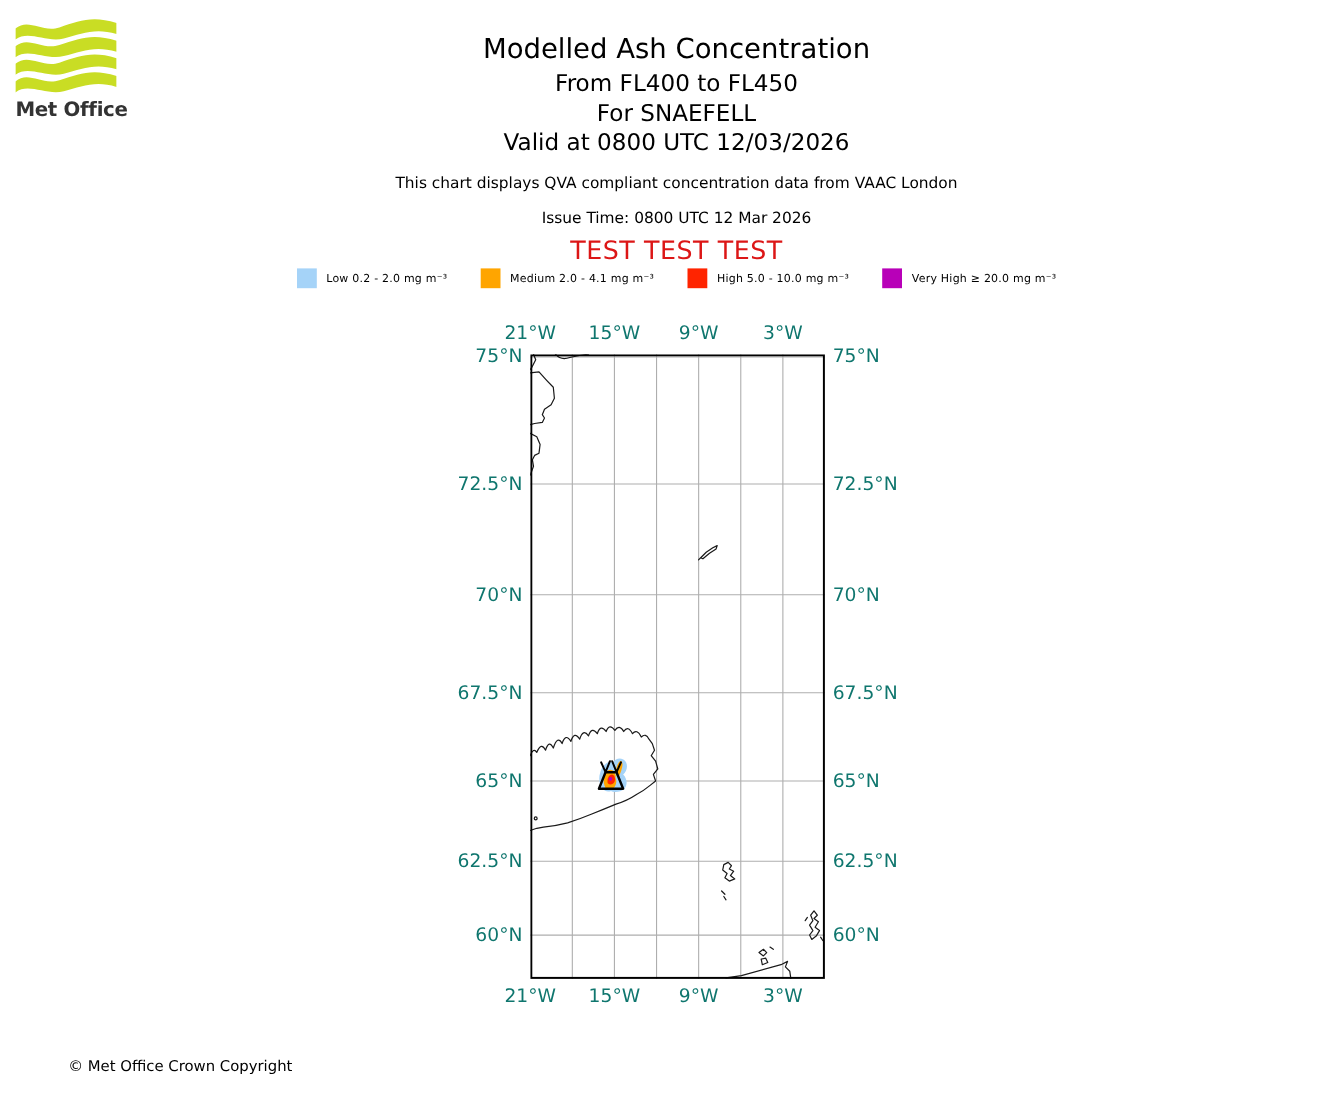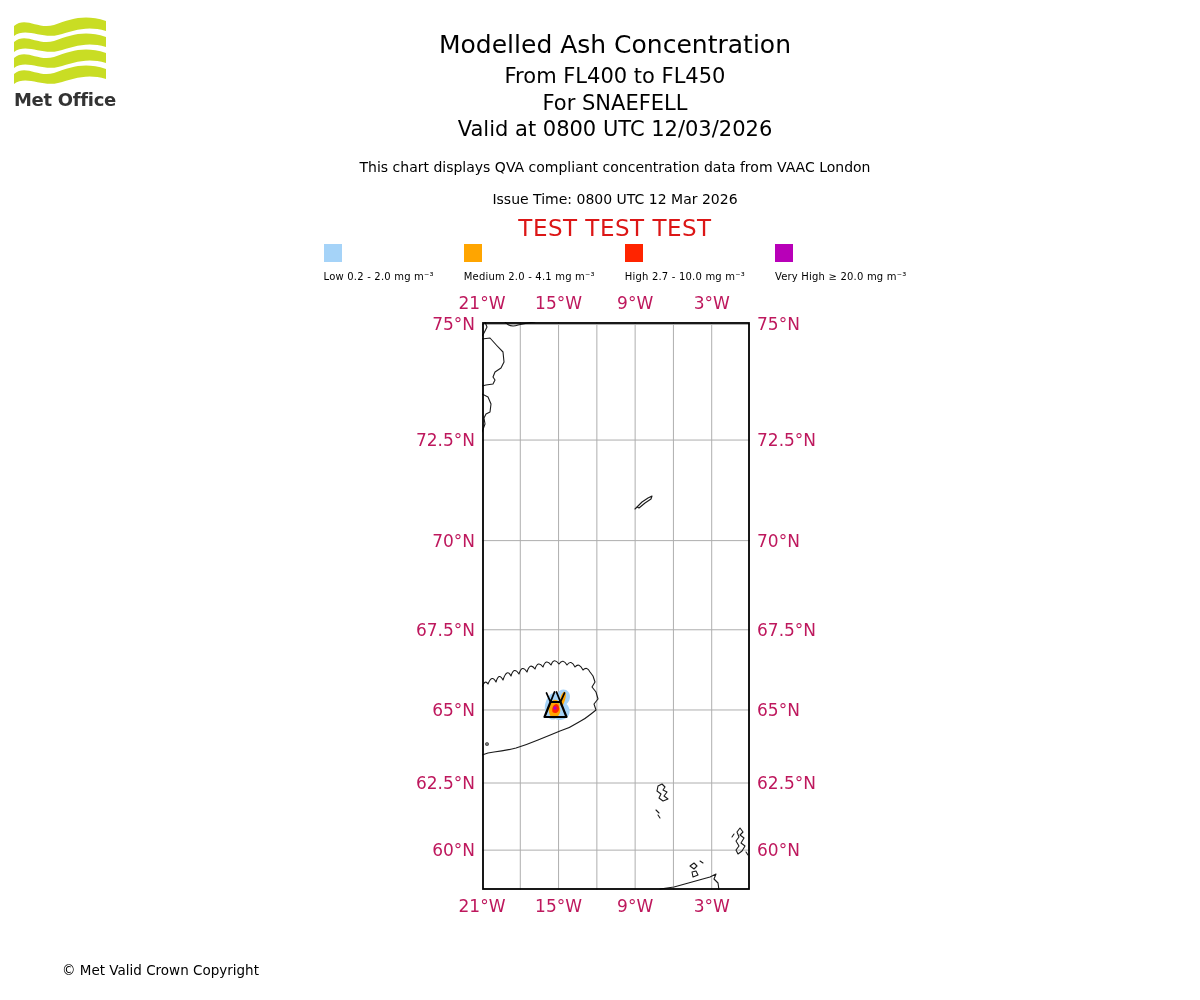--- a/index.html
+++ b/index.html
@@ -12,36 +12,36 @@
   .sub1{top:64px;font-size:21px;line-height:24px;}
   .sub2{top:91px;font-size:21px;line-height:24px;}
   .sub3{top:117px;font-size:21px;line-height:24px;}
   .note{top:159px;font-size:14px;line-height:16px;}
   .issue{top:191px;font-size:14px;line-height:16px;}
   .test-banner{top:215px;font-size:23px;line-height:26px;color:#dc1616;letter-spacing:.5px;}
 
   
   .legend{position:absolute;top:244px;left:15px;width:1200px;display:flex;
           justify-content:center;align-items:center;gap:30px;}
-  .legend-item{display:flex;align-items:flex-start;gap:9px;flex-direction:column;}
+  .legend-item{display:flex;align-items:center;gap:9px;}
   .swatch{width:18px;height:18px;display:inline-block;flex:none;}
   .legend-label{font-size:10px;letter-spacing:.2px;color:#000;white-space:nowrap;}
 
   
   .map{position:absolute;left:482px;top:322px;width:268px;height:568px;}
   .map svg{display:block;}
   .frame{fill:none;stroke:#000;stroke-width:1.8;}
   .gridline{stroke:#aeaeae;stroke-width:1;}
   .coast path,.coast circle{fill:none;stroke:#1a1a1a;stroke-width:1.1;
           stroke-linejoin:round;stroke-linecap:round;}
   .volcano path{fill:none;stroke:#000;stroke-linecap:round;stroke-linejoin:round;}
   .volcano .cone{stroke-width:2.2;}
   .volcano .horns{stroke-width:1.8;}
 
-  .tick-label{position:absolute;font-size:17px;line-height:20px;color:#be185d;white-space:nowrap;}
+  .tick-label{position:absolute;font-size:17px;line-height:20px;color:#0f766e;white-space:nowrap;}
 
   .copyright{position:absolute;left:62px;top:962px;font-size:13.5px;color:#000;}
 
   
   .logo{position:absolute;left:14px;top:14px;width:96px;}
   .logo svg{display:block;}
   .logo-text{font-size:18px;font-weight:bold;color:#333;margin-top:3px;
              letter-spacing:-.3px;white-space:nowrap;}
 </style>
 </head>
@@ -71,21 +71,21 @@
       <div class="legend-item">
         <span class="swatch" style="background: rgb(165, 211, 248);"></span>
         <span class="legend-label">Low 0.2 - 2.0 mg m⁻³</span>
       </div>
       <div class="legend-item">
         <span class="swatch" style="background: rgb(255, 165, 0);"></span>
         <span class="legend-label">Medium 2.0 - 4.1 mg m⁻³</span>
       </div>
       <div class="legend-item">
         <span class="swatch" style="background: rgb(255, 36, 0);"></span>
-        <span class="legend-label">High 2.7 - 10.0 mg m⁻³</span>
+        <span class="legend-label">High 5.0 - 10.0 mg m⁻³</span>
       </div>
       <div class="legend-item">
         <span class="swatch" style="background: rgb(184, 0, 184);"></span>
         <span class="legend-label">Very High ≥ 20.0 mg m⁻³</span>
       </div>
     </div>
 
   <div class="map">
     <svg id="map-svg" width="268" height="568" viewBox="0 0 268 568">
       <g id="grid-layer">
@@ -158,14 +158,14 @@
       <div class="tick-label" style="right: 725px; top: 629.766px; transform: translateY(-50%);">67.5°N</div>
       <div class="tick-label" style="left: 757px; top: 629.766px; transform: translateY(-50%);">67.5°N</div>
       <div class="tick-label" style="right: 725px; top: 709.976px; transform: translateY(-50%);">65°N</div>
       <div class="tick-label" style="left: 757px; top: 709.976px; transform: translateY(-50%);">65°N</div>
       <div class="tick-label" style="right: 725px; top: 783.002px; transform: translateY(-50%);">62.5°N</div>
       <div class="tick-label" style="left: 757px; top: 783.002px; transform: translateY(-50%);">62.5°N</div>
       <div class="tick-label" style="right: 725px; top: 850.144px; transform: translateY(-50%);">60°N</div>
       <div class="tick-label" style="left: 757px; top: 850.144px; transform: translateY(-50%);">60°N</div>
     </div>
 
-  <div class="copyright">© Met Valid Crown Copyright</div>
+  <div class="copyright">© Met Office Crown Copyright</div>
 </div>
 
 </body></html>

